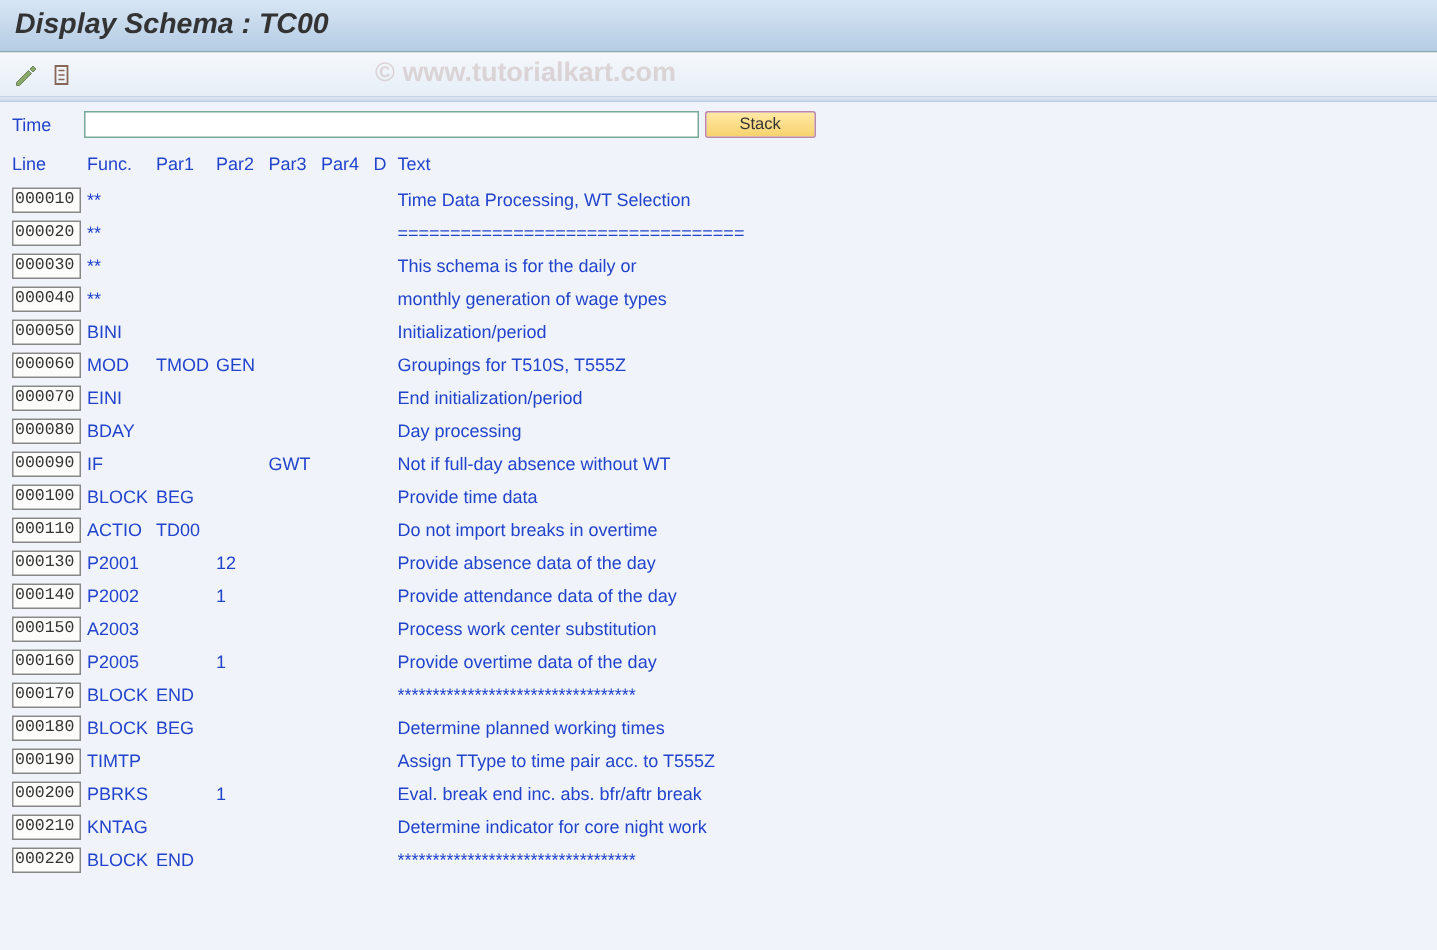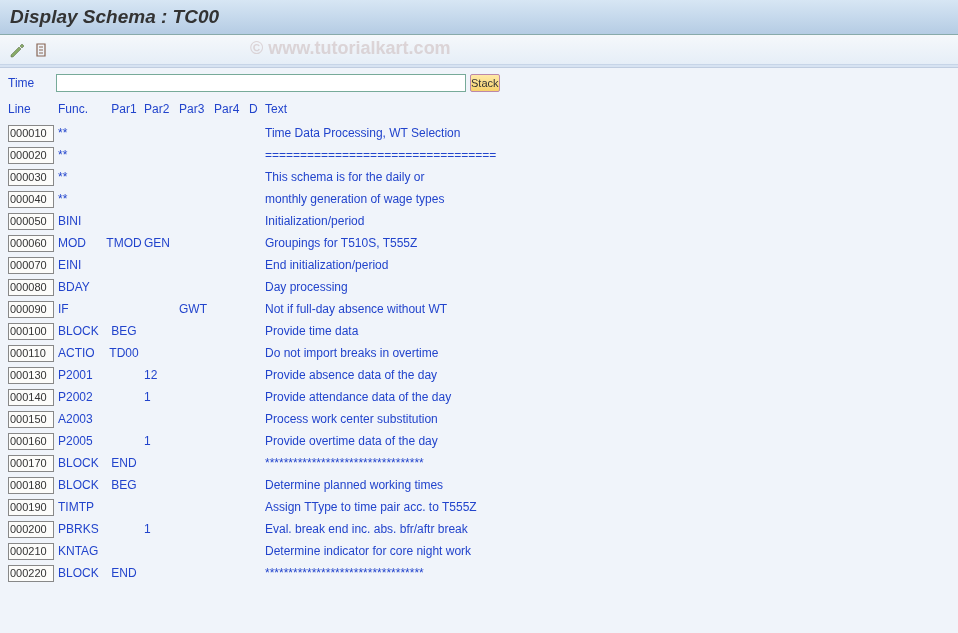--- a/index.html
+++ b/index.html
@@ -70,48 +70,48 @@
       height: 18px;
       width: 410px;
       font-size: 12px;
       padding: 0 2px;
     }
     .stack-button {
       background: linear-gradient(to bottom, #ffe9a6, #f7d26c);
       border: 1px solid #b8a;
       border-radius: 2px;
       font-size: 11px;
-      padding: 2px 0;
+      padding: 2px 22px;
       cursor: pointer;
       color: #333;
     }
     .header-row, .data-row {
       display: flex;
       padding: 0 8px;
       font-size: 12px;
       color: #2244cc;
       height: 22px;
       align-items: center;
     }
     .header-row { margin-top: 2px; margin-bottom: 2px; }
     .col-line { width: 50px; }
     .col-func { width: 46px; }
-    .col-par1 { width: 40px; text-align: center; }
+    .col-par1 { width: 40px; }
     .col-par2 { width: 35px; }
     .col-par3 { width: 35px; }
     .col-par4 { width: 35px; }
     .col-d    { width: 16px; }
     .col-text { flex: 1; }
     .line-input {
       width: 46px;
       height: 17px;
       border: 1px solid #888;
       background: #fcfcfa;
       font-size: 11px;
-      font-family: Liberation Sans, sans-serif;
+      font-family: Liberation Mono, monospace;
       text-align: left;
       padding: 0 1px;
       color: #333;
     }
     .rows-container {
       padding-top: 0;
     }
     .data-row span {
       white-space: nowrap;
       overflow: hidden;

